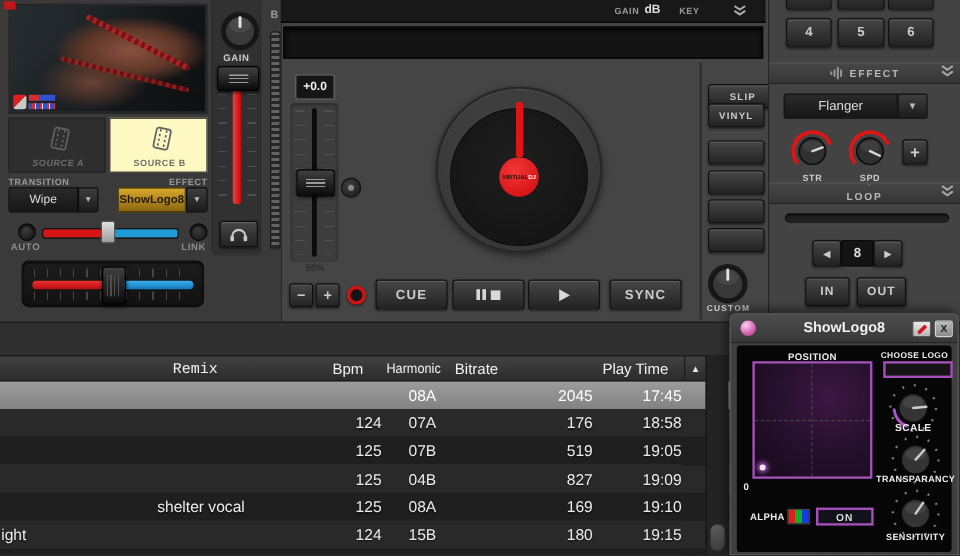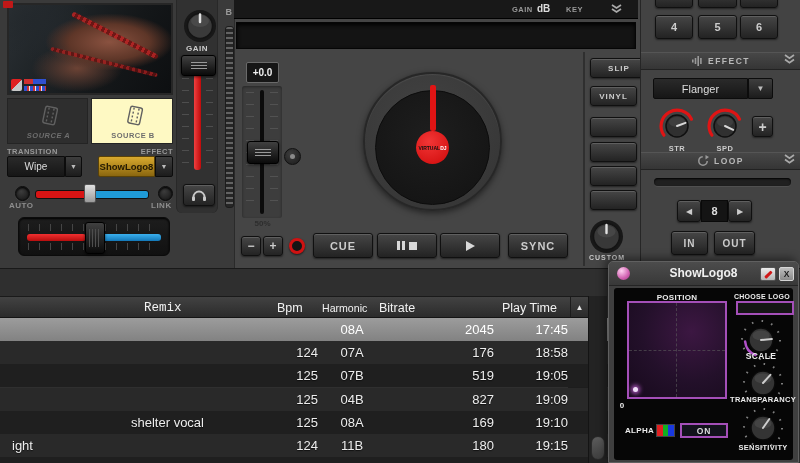--- a/index.html
+++ b/index.html
@@ -39,21 +39,21 @@
   .thead{position:absolute;left:0;top:296px;width:570px;height:22px;
        background:linear-gradient(180deg,#424242,#2b2b2b);
        border-top:1px solid #1a1a1a;border-bottom:1px solid #141414;box-sizing:border-box;}
   .thead span{position:absolute;top:0;line-height:22px;color:#f2f2f2;font-size:12.5px;}
   .trow{position:absolute;left:0;width:668px;height:23px;background:#1f1f1f;}
   .trow.alt{background:#292929;}
   .trow.sel{background:linear-gradient(180deg,#9c9c9c,#828282);}
   .trow .cell{position:absolute;top:0;line-height:23px;color:#ededed;font-size:13px;
        text-shadow:0 1px 1px rgba(0,0,0,.6);white-space:nowrap;}
   .trow.sel .cell{color:#fff;text-shadow:none;}
-  .c-title{left:1px;margin-left:11px;}
+  .c-title{left:1px;}
   .c-remix{left:131px;}
   .c-bpm{left:250px;width:68px;text-align:right;}
   .c-key{left:324px;width:56px;text-align:center;}
   .c-bit{left:414px;width:80px;text-align:right;}
   .c-time{left:490px;width:78px;text-align:right;}
   
   .plg-lbl{position:absolute;color:#ececec;font-weight:bold;text-align:center;letter-spacing:.3px;}
   .pborder{border:2px solid #a44fb8;box-sizing:border-box;}
 </style>
 </head>
@@ -203,21 +203,21 @@
       <span style="display:inline-block;width:3px;height:9px;background:#d8d8d8;"></span>
       <span style="display:inline-block;width:8px;height:8px;background:#d8d8d8;margin-left:2px;"></span>
     </span>
   </div>
   <div class="btn" style="left:440px;top:233px;width:60px;height:25px;">
     <span style="display:inline-block;width:0;height:0;border-left:9px solid #d8d8d8;border-top:5.5px solid transparent;border-bottom:5.5px solid transparent;"></span>
   </div>
   <div class="btn" style="left:508px;top:233px;width:60px;height:25px;font-size:11px;letter-spacing:1px;">SYNC</div>
 
   <div class="abs" style="left:583px;top:52px;width:2px;height:214px;background:#2f2f2f;"></div>
-  <div class="btn" style="left:590px;top:58px;width:58px;height:20px;font-size:8px;letter-spacing:1px;">SLIP</div>
+  <div class="btn" style="left:590px;top:70px;width:58px;height:20px;font-size:8px;letter-spacing:1px;">SLIP</div>
   <div class="btn" style="left:590px;top:86px;width:47px;height:20px;font-size:8px;letter-spacing:1px;">VINYL</div>
   <div class="btn" style="left:590px;top:117px;width:47px;height:20px;"></div>
   <div class="btn" style="left:590px;top:142px;width:47px;height:20px;"></div>
   <div class="btn" style="left:590px;top:166px;width:47px;height:20px;"></div>
   <div class="btn" style="left:590px;top:190px;width:47px;height:20px;"></div>
   <svg class="abs" style="left:588px;top:218px;" width="37" height="37">
     <circle cx="18.5" cy="18.5" r="16.5" fill="#181818"></circle>
     <circle cx="18.5" cy="18.5" r="13" fill="#383838" stroke="#141414" stroke-width="1.5"></circle>
     <ellipse cx="18.5" cy="13.5" rx="9" ry="6" fill="rgba(255,255,255,.07)"></ellipse>
     <line x1="18.5" y1="7" x2="18.5" y2="15" stroke="#e2e2e2" stroke-width="2.4" stroke-linecap="round"></line>
@@ -258,21 +258,21 @@
   <div class="knoblbl" style="left:657px;top:144px;width:40px;">STR</div>
   <svg class="abs" style="left:705px;top:106px;" width="40" height="40">
     <path d="M6.9,29.2 A16,16 0 1 1 34.5,13.2" stroke="#e01414" stroke-width="3.2" fill="none" stroke-linecap="round"></path>
     <circle cx="20" cy="20" r="11" fill="#303030" stroke="#101010" stroke-width="1.5"></circle>
     <ellipse cx="20" cy="16" rx="8" ry="5" fill="rgba(255,255,255,.07)"></ellipse>
     <line x1="20" y1="20" x2="28.2" y2="23.8" stroke="#d8d8d8" stroke-width="2" stroke-linecap="round"></line>
   </svg>
   <div class="knoblbl" style="left:705px;top:144px;width:40px;">SPD</div>
   <div class="btn" style="left:752px;top:116px;width:21px;height:21px;font-size:14px;">+</div>
 
-  <div class="hdrbar" style="left:641px;top:152px;width:159px;height:16px;">
+  <div class="hdrbar" style="left:641px;top:152px;width:159px;height:16px;flex-direction:column;">
     <svg width="12" height="12">
       <circle cx="6" cy="6" r="4.2" stroke="#999" stroke-width="1.5" fill="none" stroke-dasharray="19 8"></circle>
       <polygon points="8.5,0 12,2 8.5,4.4" fill="#999"></polygon>
     </svg>
     <span>LOOP</span>
   </div>
   <svg class="abs" style="left:783px;top:154px;" width="13" height="11">
     <polyline points="2,1 6.5,4.2 11,1" stroke="#aaa" stroke-width="1.7" fill="none"></polyline>
     <polyline points="2,5.5 6.5,8.7 11,5.5" stroke="#aaa" stroke-width="1.7" fill="none"></polyline>
   </svg>
@@ -332,21 +332,21 @@
     <span class="cell c-remix">shelter vocal</span>
     <span class="cell c-bpm">125</span>
     <span class="cell c-key">08A</span>
     <span class="cell c-bit">169</span>
     <span class="cell c-time">19:10</span>
   </div>
   <div class="trow alt" style="top:434px;">
     <span class="cell c-title">ight</span>
     <span class="cell c-remix"></span>
     <span class="cell c-bpm">124</span>
-    <span class="cell c-key">11B</span>
+    <span class="cell c-key">15B</span>
     <span class="cell c-bit">180</span>
     <span class="cell c-time">19:15</span>
   </div>
   <div class="trow" style="top:457px;">
     <span class="cell c-title">t Grey &amp; Ron Costa</span>
     <span class="cell c-remix"></span>
     <span class="cell c-bpm">125</span>
     <span class="cell c-key">08A</span>
     <span class="cell c-bit">505</span>
     <span class="cell c-time">19:16</span>

